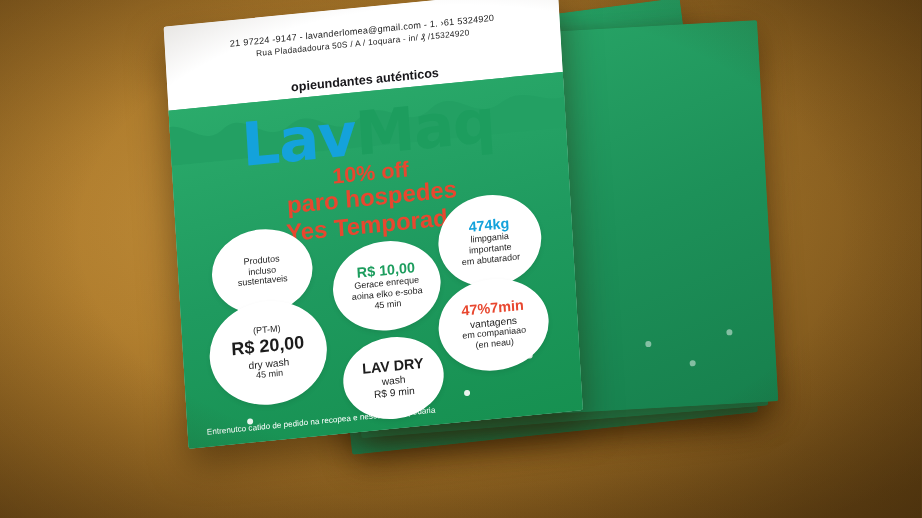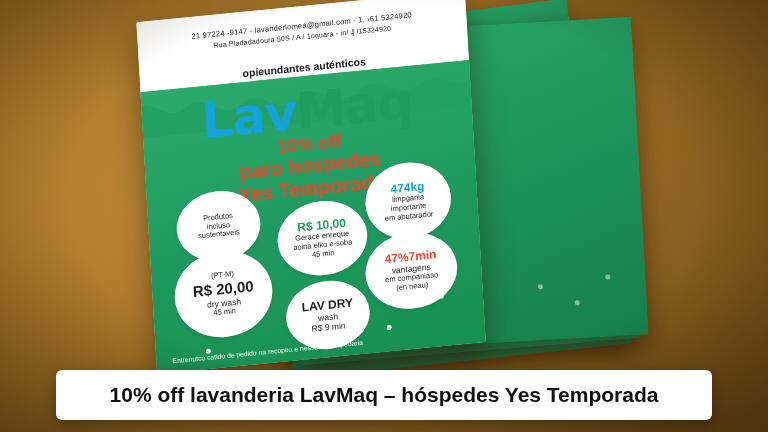--- a/index.html
+++ b/index.html
@@ -346,17 +346,14 @@
         <span class="white-dot" style="left:232px; top:326px;"></span>
         <span class="white-dot" style="left:286px; top:300px;"></span>
 
         <div class="footer-note">Entrenutco catido de pedido na recopea e nessa de hespedaria</div>
       </div>
     </div>
   </div>
 
   <div class="backdrop-vignette"></div>
 
-  <div class="caption">
-    <div class="caption-text">10% off lavanderia LavMaq – hóspedes Yes Temporada</div>
-  </div>
 
 </div>
 
 </body></html>

